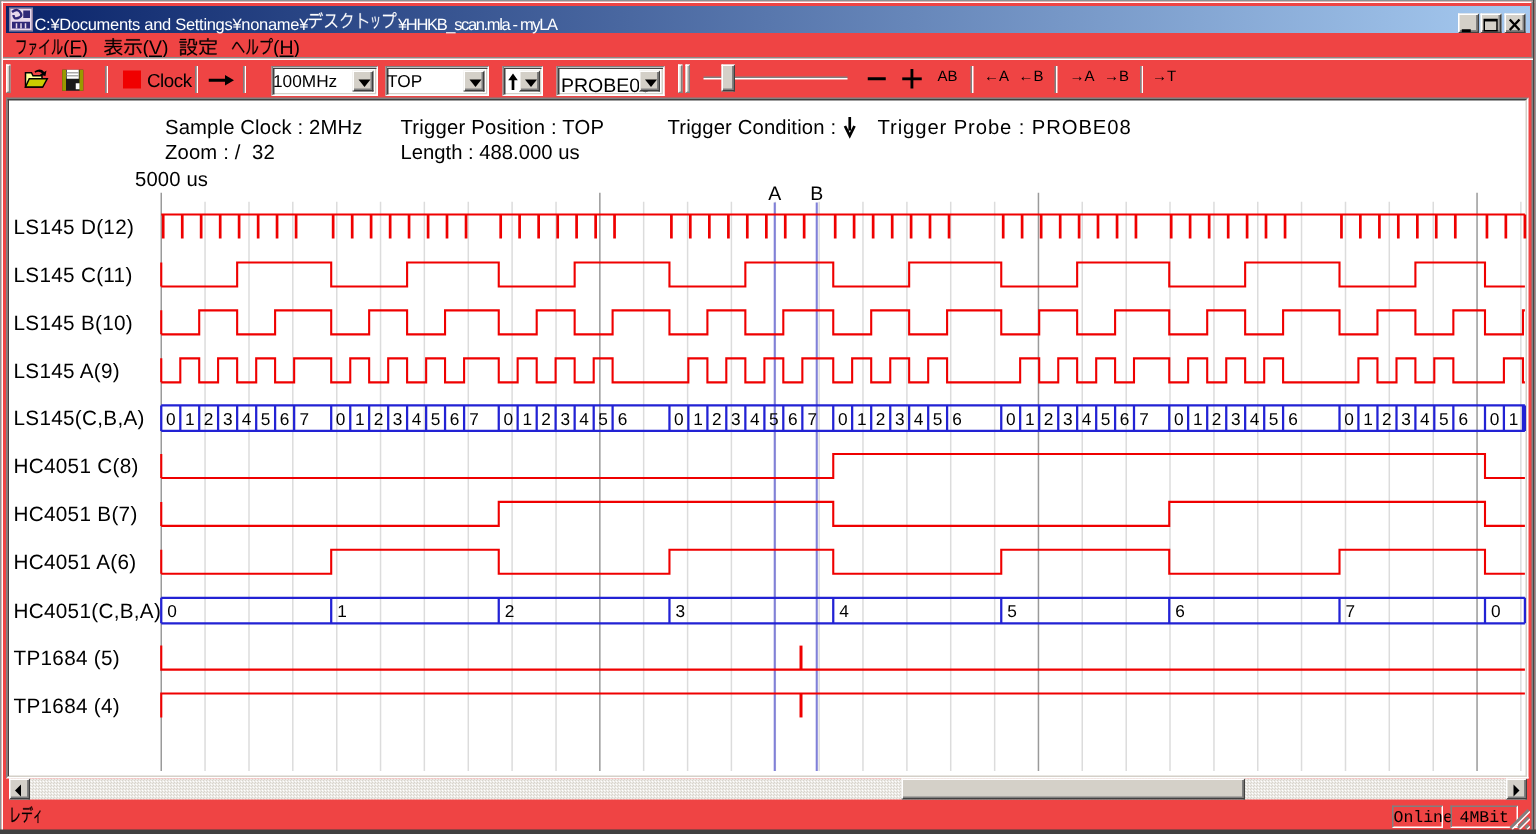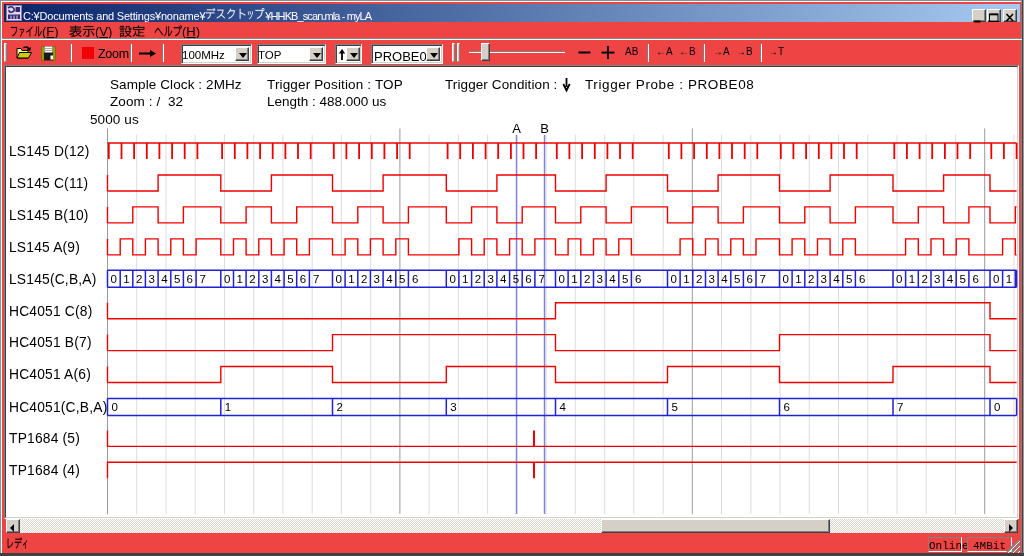--- a/index.html
+++ b/index.html
@@ -121,21 +121,21 @@
     <rect x="0.5" y="0.5" width="14" height="14" fill="#1a1a1a"></rect>
     <rect x="0.5" y="0.5" width="2.5" height="14" fill="#999900"></rect>
     <rect x="12" y="0.5" width="2.5" height="14" fill="#999900"></rect>
     <rect x="3.5" y="0.5" width="8" height="6" fill="#fff"></rect>
     <rect x="3.5" y="2" width="8" height="1" fill="#aaa"></rect>
     <rect x="3.5" y="4" width="8" height="1" fill="#aaa"></rect>
     <rect x="9.5" y="9.5" width="2.5" height="4" fill="#fff"></rect>
   </svg>
   <div class="tsep" style="left:70px"></div>
   <div class="abs" style="left:82px;top:7px;width:12px;height:12px;background:#f00000"></div>
-  <div class="tbtn" style="left:98px;font-size:12.5px;letter-spacing:-0.3px;top:7px">Zoom</div>
+  <div class="tbtn" style="left:98px;font-size:12.5px;letter-spacing:-0.3px;top:7px">Clock</div>
   <div class="tsep" style="left:130px"></div>
   <svg class="abs" style="left:139px;top:9px" width="18" height="9" viewBox="0 0 18 9">
     <path d="M0,3.5 L11,3.5 L11,5.5 L0,5.5 Z M11,1 L17,4.5 L11,8 Z" fill="#000"></path>
   </svg>
   <div class="tsep" style="left:162px"></div>
   <div class="combo" style="left:181px;width:71px">
         <div class="cfield">100MHz</div>
         <div class="cbtn"></div>
       </div>
   <div class="combo" style="left:257px;width:69px">

